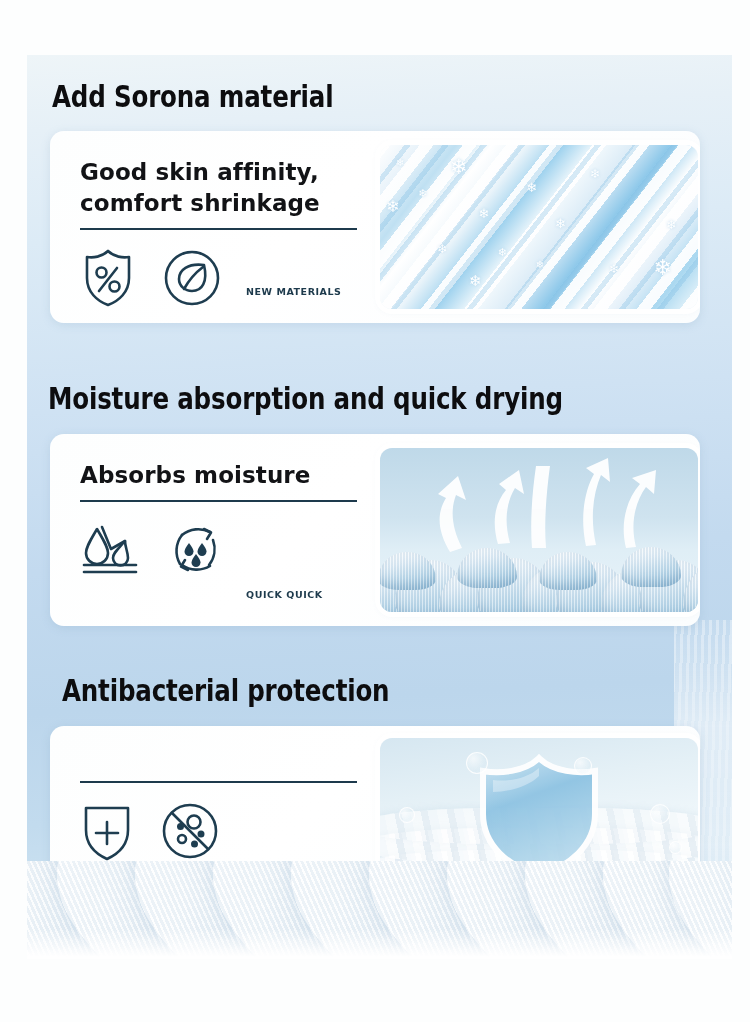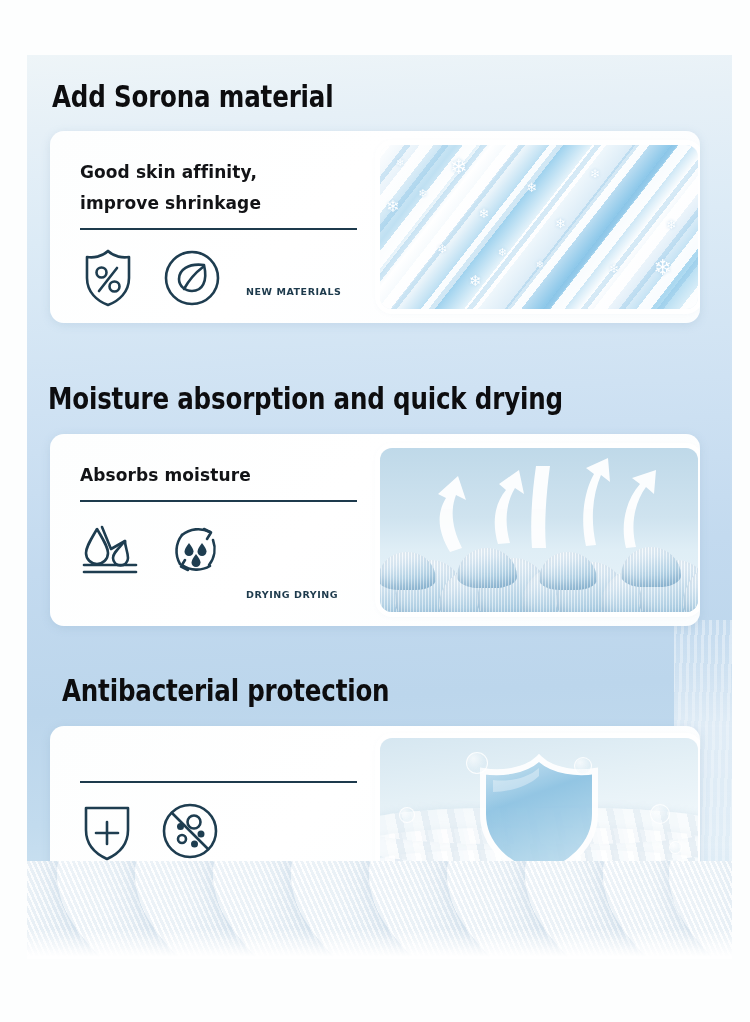--- a/index.html
+++ b/index.html
@@ -99,21 +99,21 @@
   .card-left {
     width:318px;
     padding:26px 0 0 30px;
     position:relative;
     flex:0 0 318px;
   }
   .card-title {
     color:#121316;
     font-family:"DejaVu Sans","Liberation Sans", sans-serif;
     font-weight:700;
-    font-size:17px;
+    font-size:23px;
     line-height:31px;
     letter-spacing:.1px;
     white-space:nowrap;
   }
   .card-rule {
     margin-top:9px;
     width:277px; height:2px;
     background:#1d3a4c;
   }
   .icon-row {
@@ -218,21 +218,21 @@
 
   <div class="bg-gradient"></div>
   <div class="bg-right-fabric"></div>
 
   <div class="section" style="top:78px;">
     <div class="heading" style="margin-left:52px;">Add Sorona material</div>
 
     <div class="card" style="margin:17px 50px 0 50px;">
       <div class="card-left">
         <div class="card-title nowrap">Good skin affinity,</div>
-        <div class="card-title nowrap">improve shrinkage</div>
+        <div class="card-title nowrap">comfort shrinkage</div>
         <div class="card-rule"></div>
 
         <div class="icon-row">
 
           <svg class="ico" width="56" height="62" viewBox="0 0 56 62" fill="none" stroke="#1e3d50" stroke-width="2.6" stroke-linecap="round" stroke-linejoin="round">
             <path d="M28 4 C22 10 13 11 7 10 L7 31 C7 45 17 54 28 58 C39 54 49 45 49 31 L49 10 C43 11 34 10 28 4 Z"></path>
             <circle cx="21.5" cy="25.5" r="5"></circle>
             <circle cx="34.5" cy="39.5" r="5"></circle>
             <line x1="37" y1="21" x2="19" y2="44"></line>
           </svg>
@@ -292,21 +292,21 @@
             <path d="M16 15 A26 26 0 0 1 44 12"></path>
             <path d="M44 46 A26 26 0 0 1 16 45"></path>
             <polyline points="38,9 45,12.5 41,19"></polyline>
             <polyline points="22,50 15,46.5 19,40"></polyline>
             <path d="M23 23 C20 27 18.5 29.5 18.5 31.5 A4.5 4.5 0 0 0 27.5 31.5 C27.5 29.5 26 27 23 23 Z" fill="#1e3d50" stroke="none"></path>
             <path d="M36 23 C33 27 31.5 29.5 31.5 31.5 A4.5 4.5 0 0 0 40.5 31.5 C40.5 29.5 39 27 36 23 Z" fill="#1e3d50" stroke="none"></path>
             <path d="M30 34 C27 38 25.5 40.5 25.5 42.5 A4.5 4.5 0 0 0 34.5 42.5 C34.5 40.5 33 38 30 34 Z" fill="#1e3d50" stroke="none"></path>
           </svg>
         </div>
 
-        <div class="tagline">DRYING DRYING</div>
+        <div class="tagline">QUICK QUICK</div>
       </div>
 
       <div class="card-media">
         <div class="media-wick"></div>
         <svg style="position:absolute;inset:0;" viewBox="0 0 318 164" fill="#ffffff" opacity=".93">
           <path d="M70 104 C58 84 56 66 66 50 L58 46 L78 28 L86 52 L76 47 C70 63 72 80 82 100 Z"></path>
           <path d="M118 96 C112 76 114 56 126 42 L119 36 L139 22 L144 46 L135 40 C126 55 124 74 130 95 Z"></path>
           <path d="M152 100 C150 74 152 46 156 18 L170 18 C166 48 164 76 166 100 Z"></path>
           <path d="M206 98 C200 70 204 44 214 26 L206 20 L228 10 L230 34 L221 27 C213 46 210 70 216 97 Z"></path>
           <path d="M246 100 C240 76 246 52 260 36 L252 30 L276 22 L274 46 L266 39 C255 54 250 76 256 99 Z"></path>

